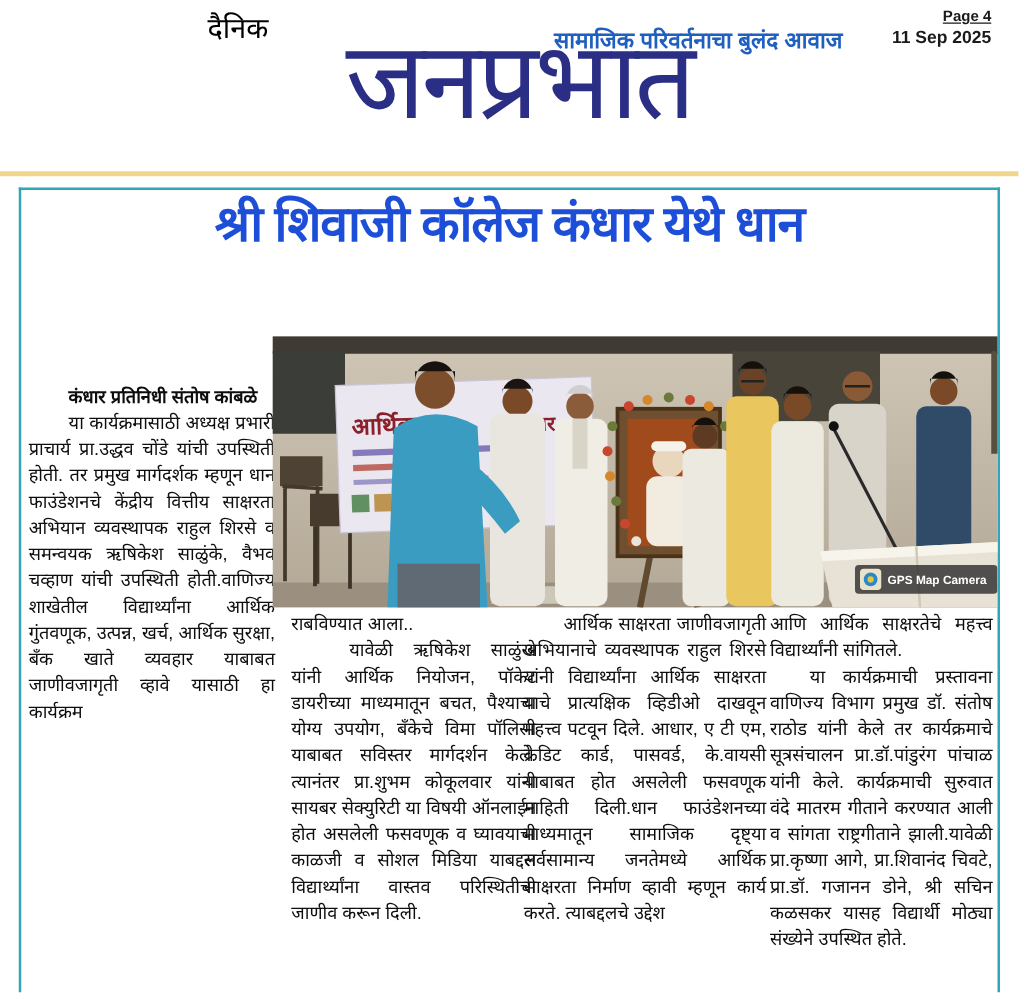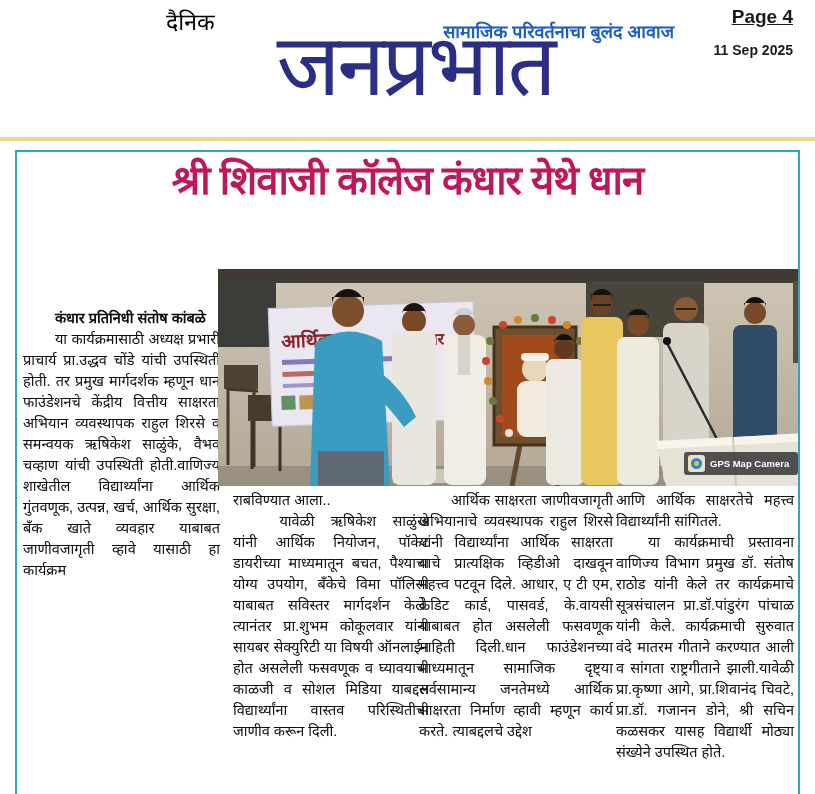--- a/index.html
+++ b/index.html
@@ -4,42 +4,42 @@
 <style>
   html,body { margin:0; padding:0; background:#ffffff; }
   .page {
     position:relative; width:815px; height:794px; background:#ffffff;
     font-family:"Liberation Sans","DejaVu Sans",sans-serif; overflow:hidden;
     color:#111;
   }
 
   
   .page-info { position:absolute; top:6px; right:22px; text-align:right; color:#1a1a1a; }
-  .page-label { font-size:19px; font-weight:bold;text-decoration:underline; }
-  .page-date  { font-size:14px; font-weight:bold; margin-top:14px; }
+  .page-label { font-size:12px; font-weight:bold;text-decoration:underline; }
+  .page-date  { font-size:14px; font-weight:bold; margin-top:1px; }
 
   
   .masthead { position:absolute; left:150px; top:2px; width:530px; height:136px; }
   .daily-label { position:absolute; left:16px; top:3px; font-size:23px; font-weight:normal; color:#000; }
   .tagline { position:absolute; right:6px; top:17px; font-size:18px; font-weight:bold; color:#1f5fc0; }
   .logo-text {
     position:absolute; left:0; right:0; top:14px; text-align:center;
     font-size:86px; font-weight:400; color:#2b2e85; line-height:1.15; letter-spacing:-3px;
     white-space:nowrap;
   }
   .gold-rule { position:absolute; left:0; top:137px; width:815px; height:4px; background:#f0d58a; }
 
   
   .article-box {
     position:absolute; left:15px; top:150px; width:781px; height:644px;
     border:2px solid #30a6b6; border-bottom:none; background:#fff; overflow:hidden;
   }
   .headline {
     position:absolute; top:4px; left:0; width:100%;
-    text-align:center; font-weight:900; font-size:40px; line-height:1.2; color:#be185d;
+    text-align:center; font-weight:900; font-size:40px; line-height:1.2; color:#1d4ed8;
     letter-spacing:-1px;
   }
 
   .col { position:absolute; font-size:14.5px; line-height:21px; text-align:justify; color:#0d0d0d; }
   .col p { margin:0; }
   .indent { text-indent:2.2em; }
   .indent-lg { text-indent:3.2em; }
   .byline { font-weight:bold; }
 
   .col1 { left:6px;   top:112px; width:197px;margin-top:44px; }

